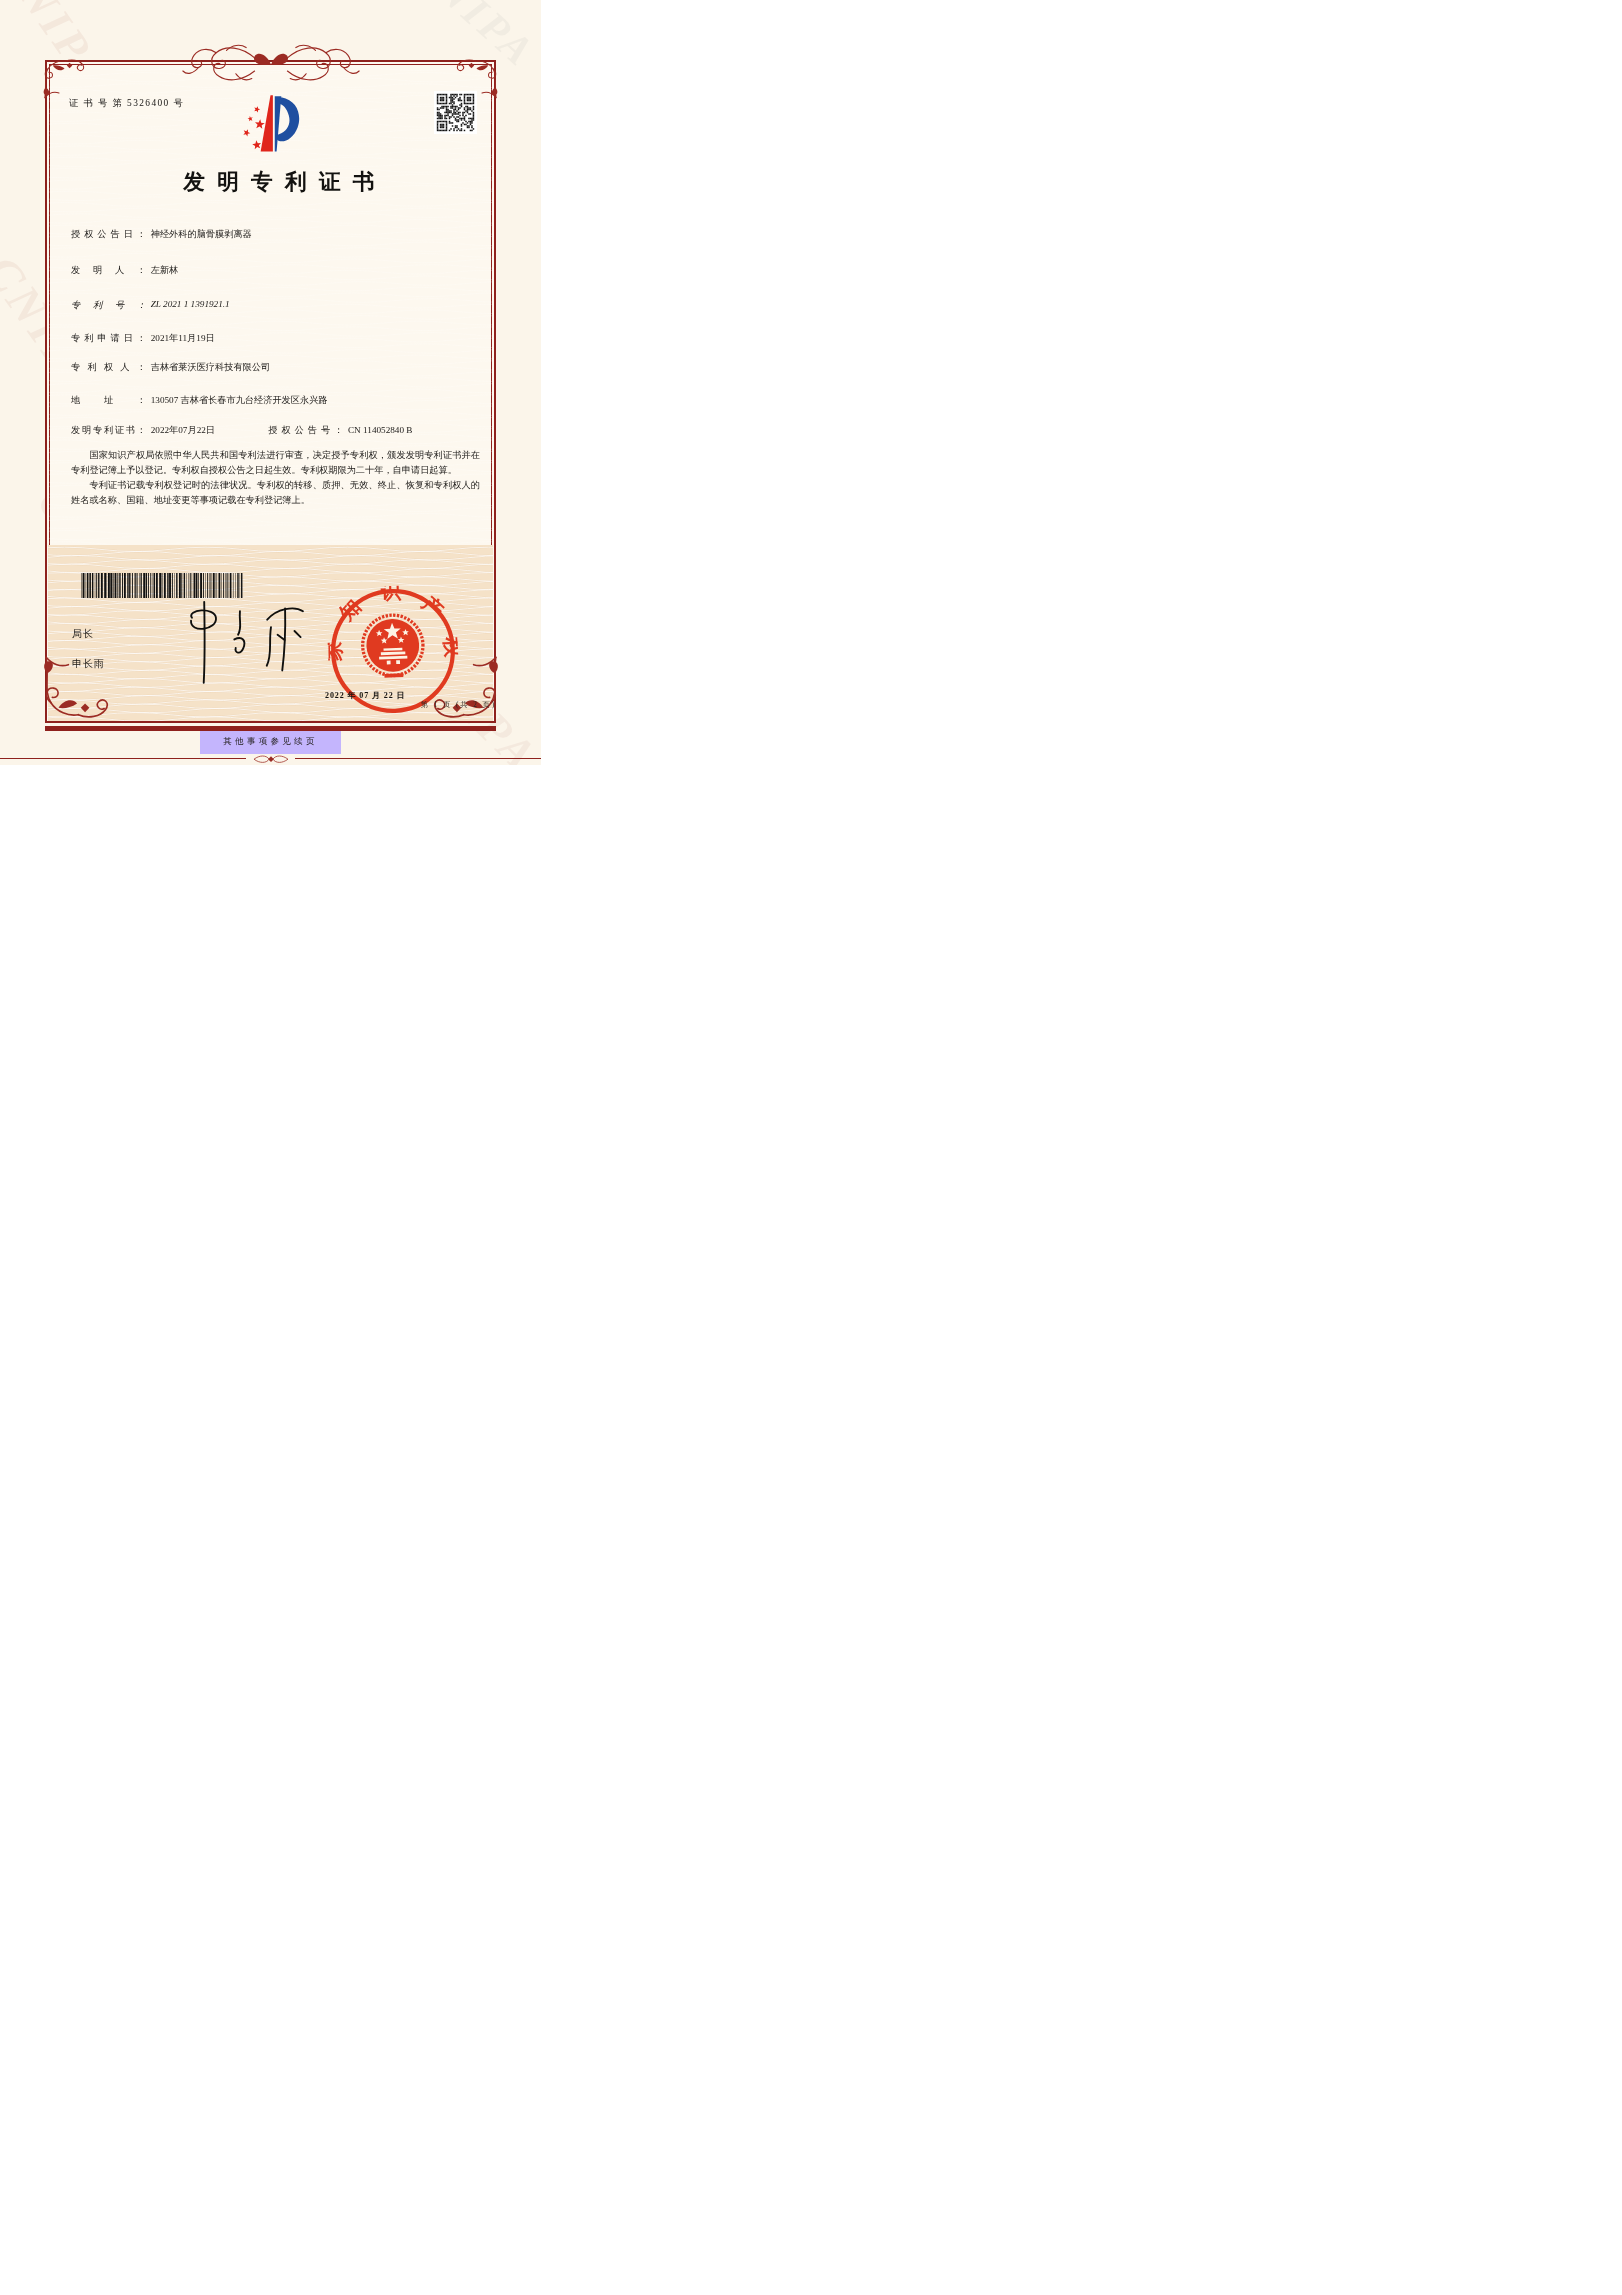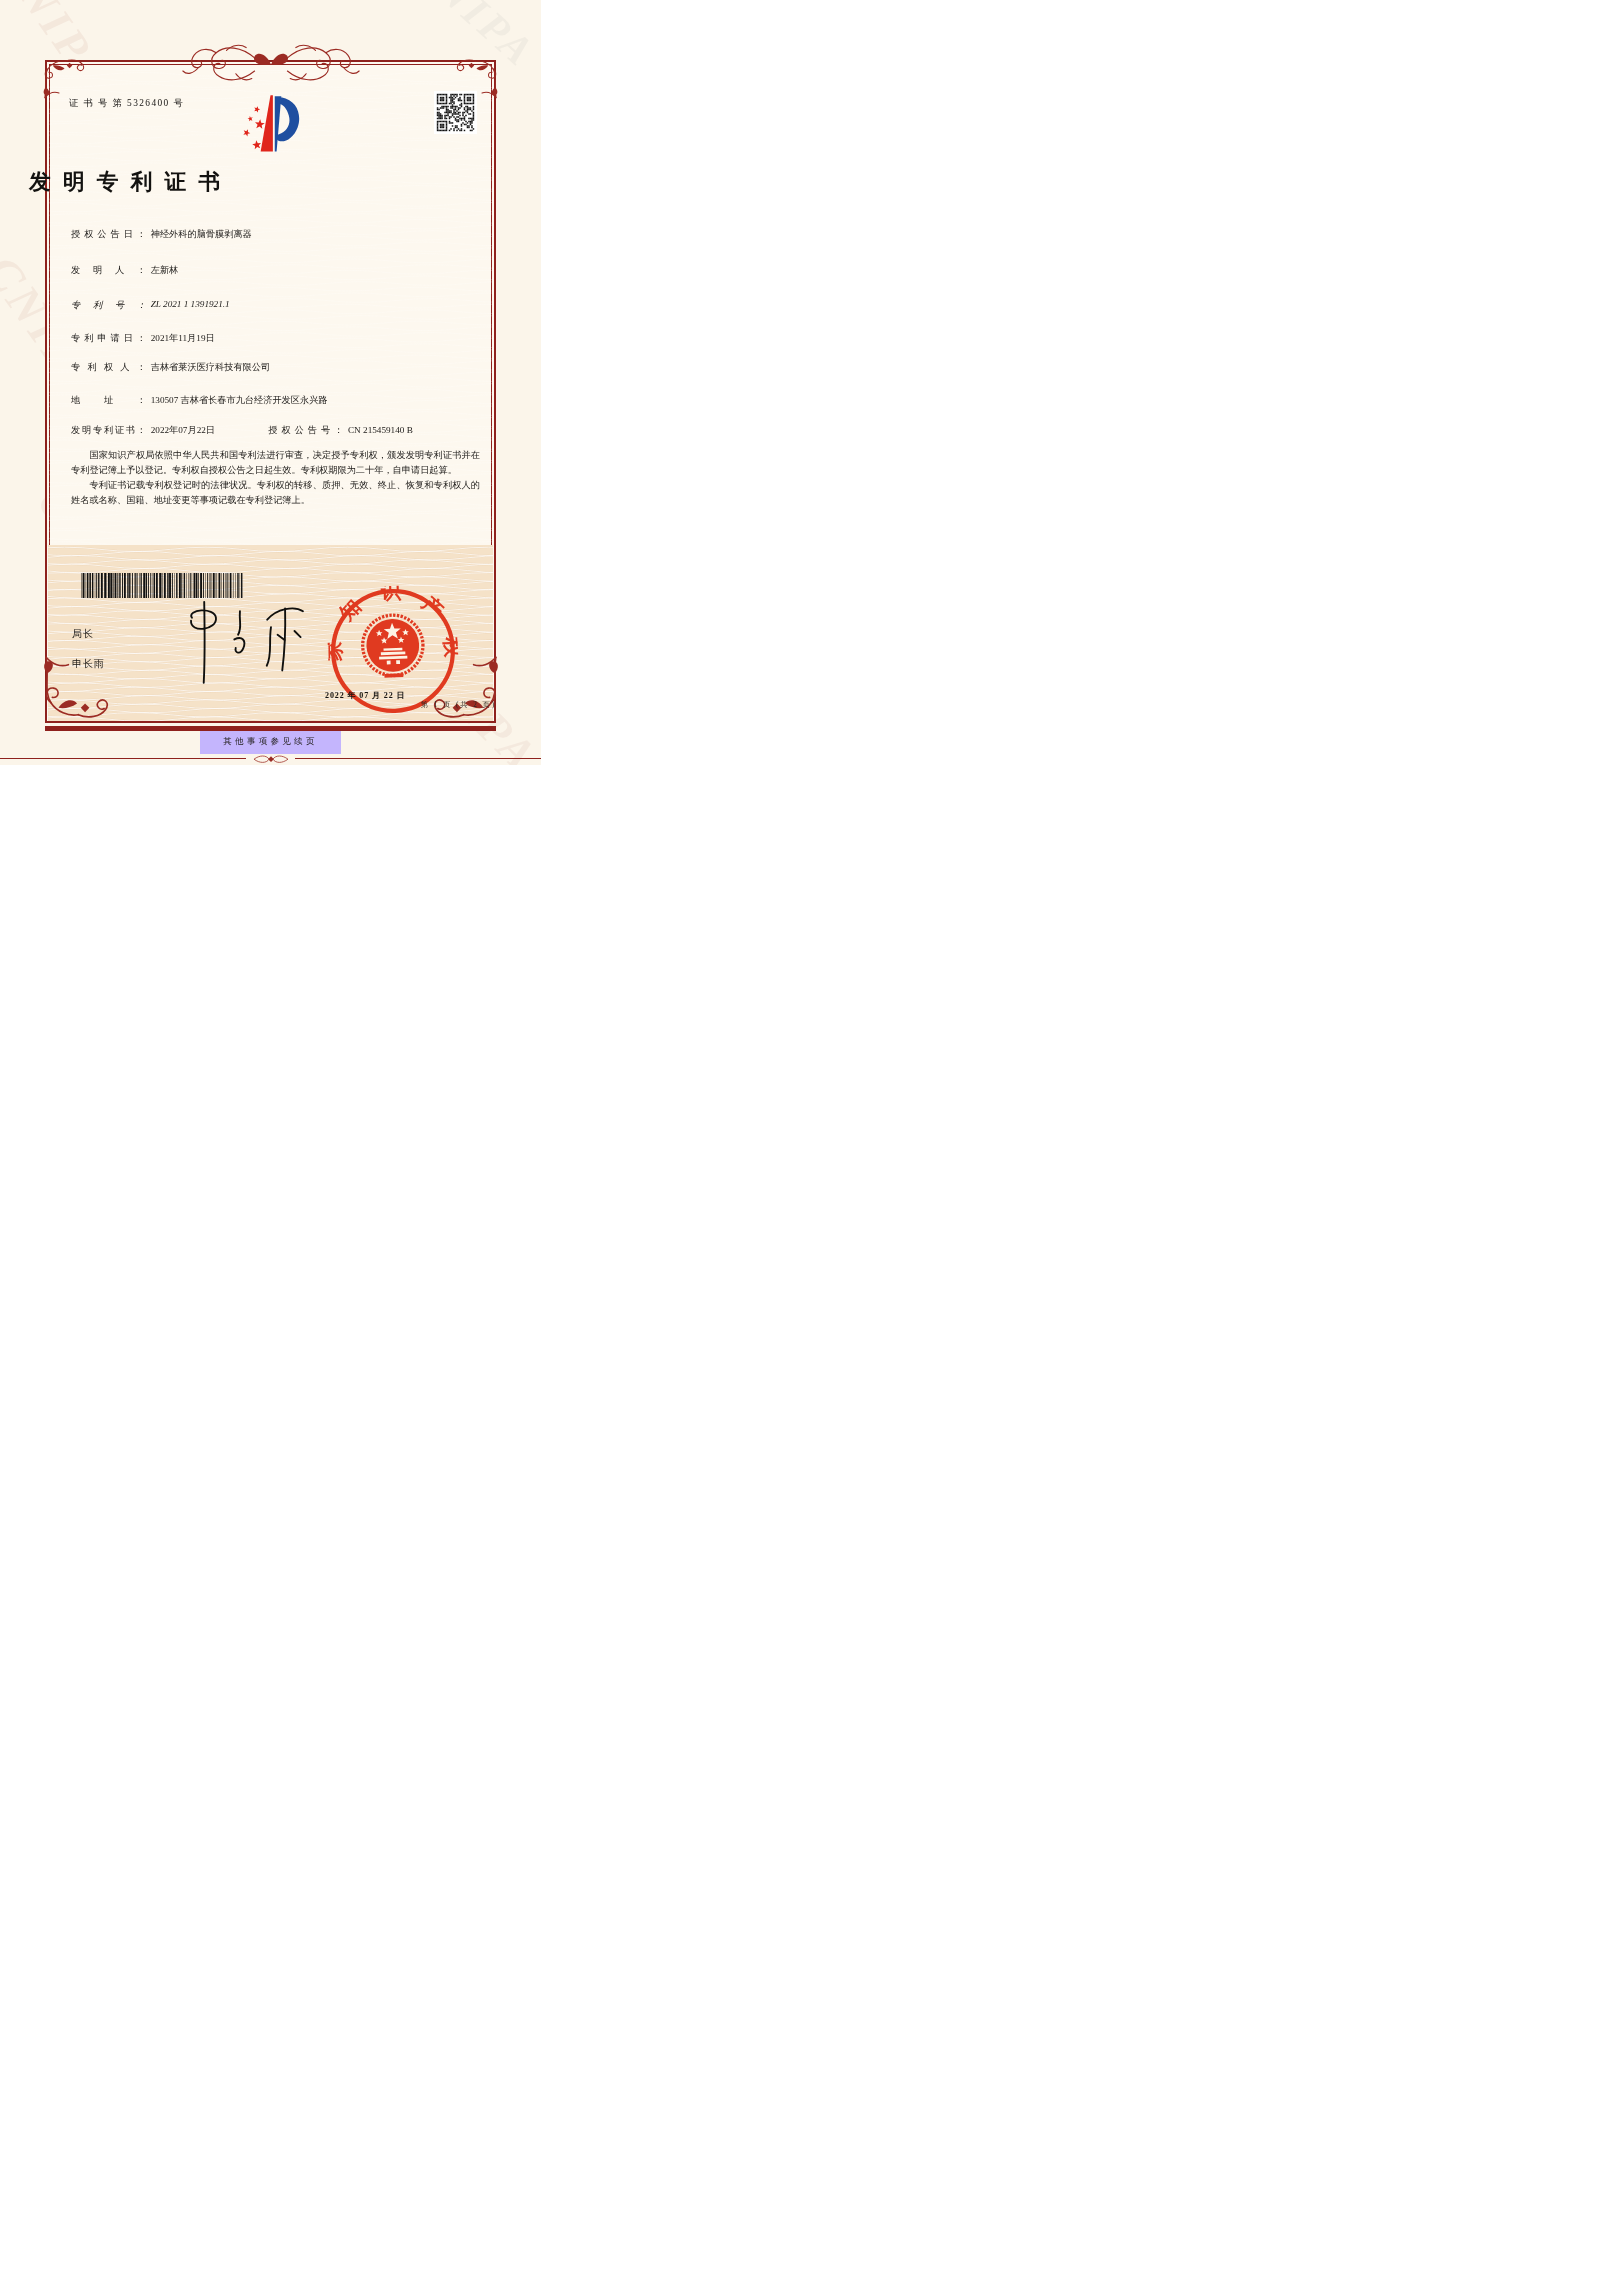--- a/index.html
+++ b/index.html
@@ -20,21 +20,21 @@
   #band{position:absolute;left:48px;top:545px;width:445px;height:176px;background:#f5e2c8;overflow:hidden;}
   #band svg{position:absolute;left:0;top:0;}
   #upperwaves{position:absolute;left:48px;top:63px;width:445px;height:482px;opacity:.45;pointer-events:none;}
 
   .ornament{position:absolute;}
 
   
   #cert-number{position:absolute;left:69px;top:97px;font-size:9.4px;letter-spacing:1.4px;color:#171513;}
   #logo{position:absolute;left:240px;top:89px;width:61px;height:74px;}
   #qr{position:absolute;left:434px;top:91px;width:43px;height:43px;background:#fff;}
-  #title{position:absolute;left:0;top:167px;width:541px;font-size:21.7px;
+  #title{position:absolute;left:0;top:167px;width:541px;text-align:center;font-size:21.7px;
          font-weight:bold;letter-spacing:12.2px;padding-left:29px;box-sizing:border-box;color:#131210;}
 
   
   .row{position:absolute;left:71px;font-size:9.2px;color:#1b1917;white-space:nowrap;}
   .jlabel{display:inline-block;width:75px;text-align:justify;text-align-last:justify;vertical-align:top;}
   .val{margin-left:4.7px;}
   .g2{margin-left:51px;}
 
   
   #paras{position:absolute;left:71px;top:448px;width:409px;font-size:9.2px;line-height:15px;
@@ -630,21 +630,21 @@
     <span class="jlabel">专利申请日：</span><span class="val">2021年11月19日</span>
   </div>
   <div class="row" style="top:361px;">
     <span class="jlabel">专利权人：</span><span class="val">吉林省莱沃医疗科技有限公司</span>
   </div>
   <div class="row" style="top:394px;">
     <span class="jlabel">地址：</span><span class="val">130507 吉林省长春市九台经济开发区永兴路</span>
   </div>
   <div class="row" style="top:424px;">
     <span class="jlabel">发明专利证书：</span><span class="val">2022年07月22日</span>
-    <span class="jlabel g2">授权公告号：</span><span class="val">CN 215459140 B</span>
+    <span class="jlabel g2">授权公告号：</span><span class="val">CN 114052840 B</span>
   </div>
 
   <div id="paras">
     <p>国家知识产权局依照中华人民共和国专利法进行审查，决定授予专利权，颁发发明专利证书并在专利登记簿上予以登记。专利权自授权公告之日起生效。专利权期限为二十年，自申请日起算。</p>
     <p>专利证书记载专利权登记时的法律状况。专利权的转移、质押、无效、终止、恢复和专利权人的姓名或名称、国籍、地址变更等事项记载在专利登记簿上。</p>
   </div>
 
   <svg id="barcode" viewBox="0 0 350 54">
       <rect x="2" y="0" width="1" height="54" fill="#111"></rect>
       <rect x="5" y="0" width="4" height="54" fill="#111"></rect>

